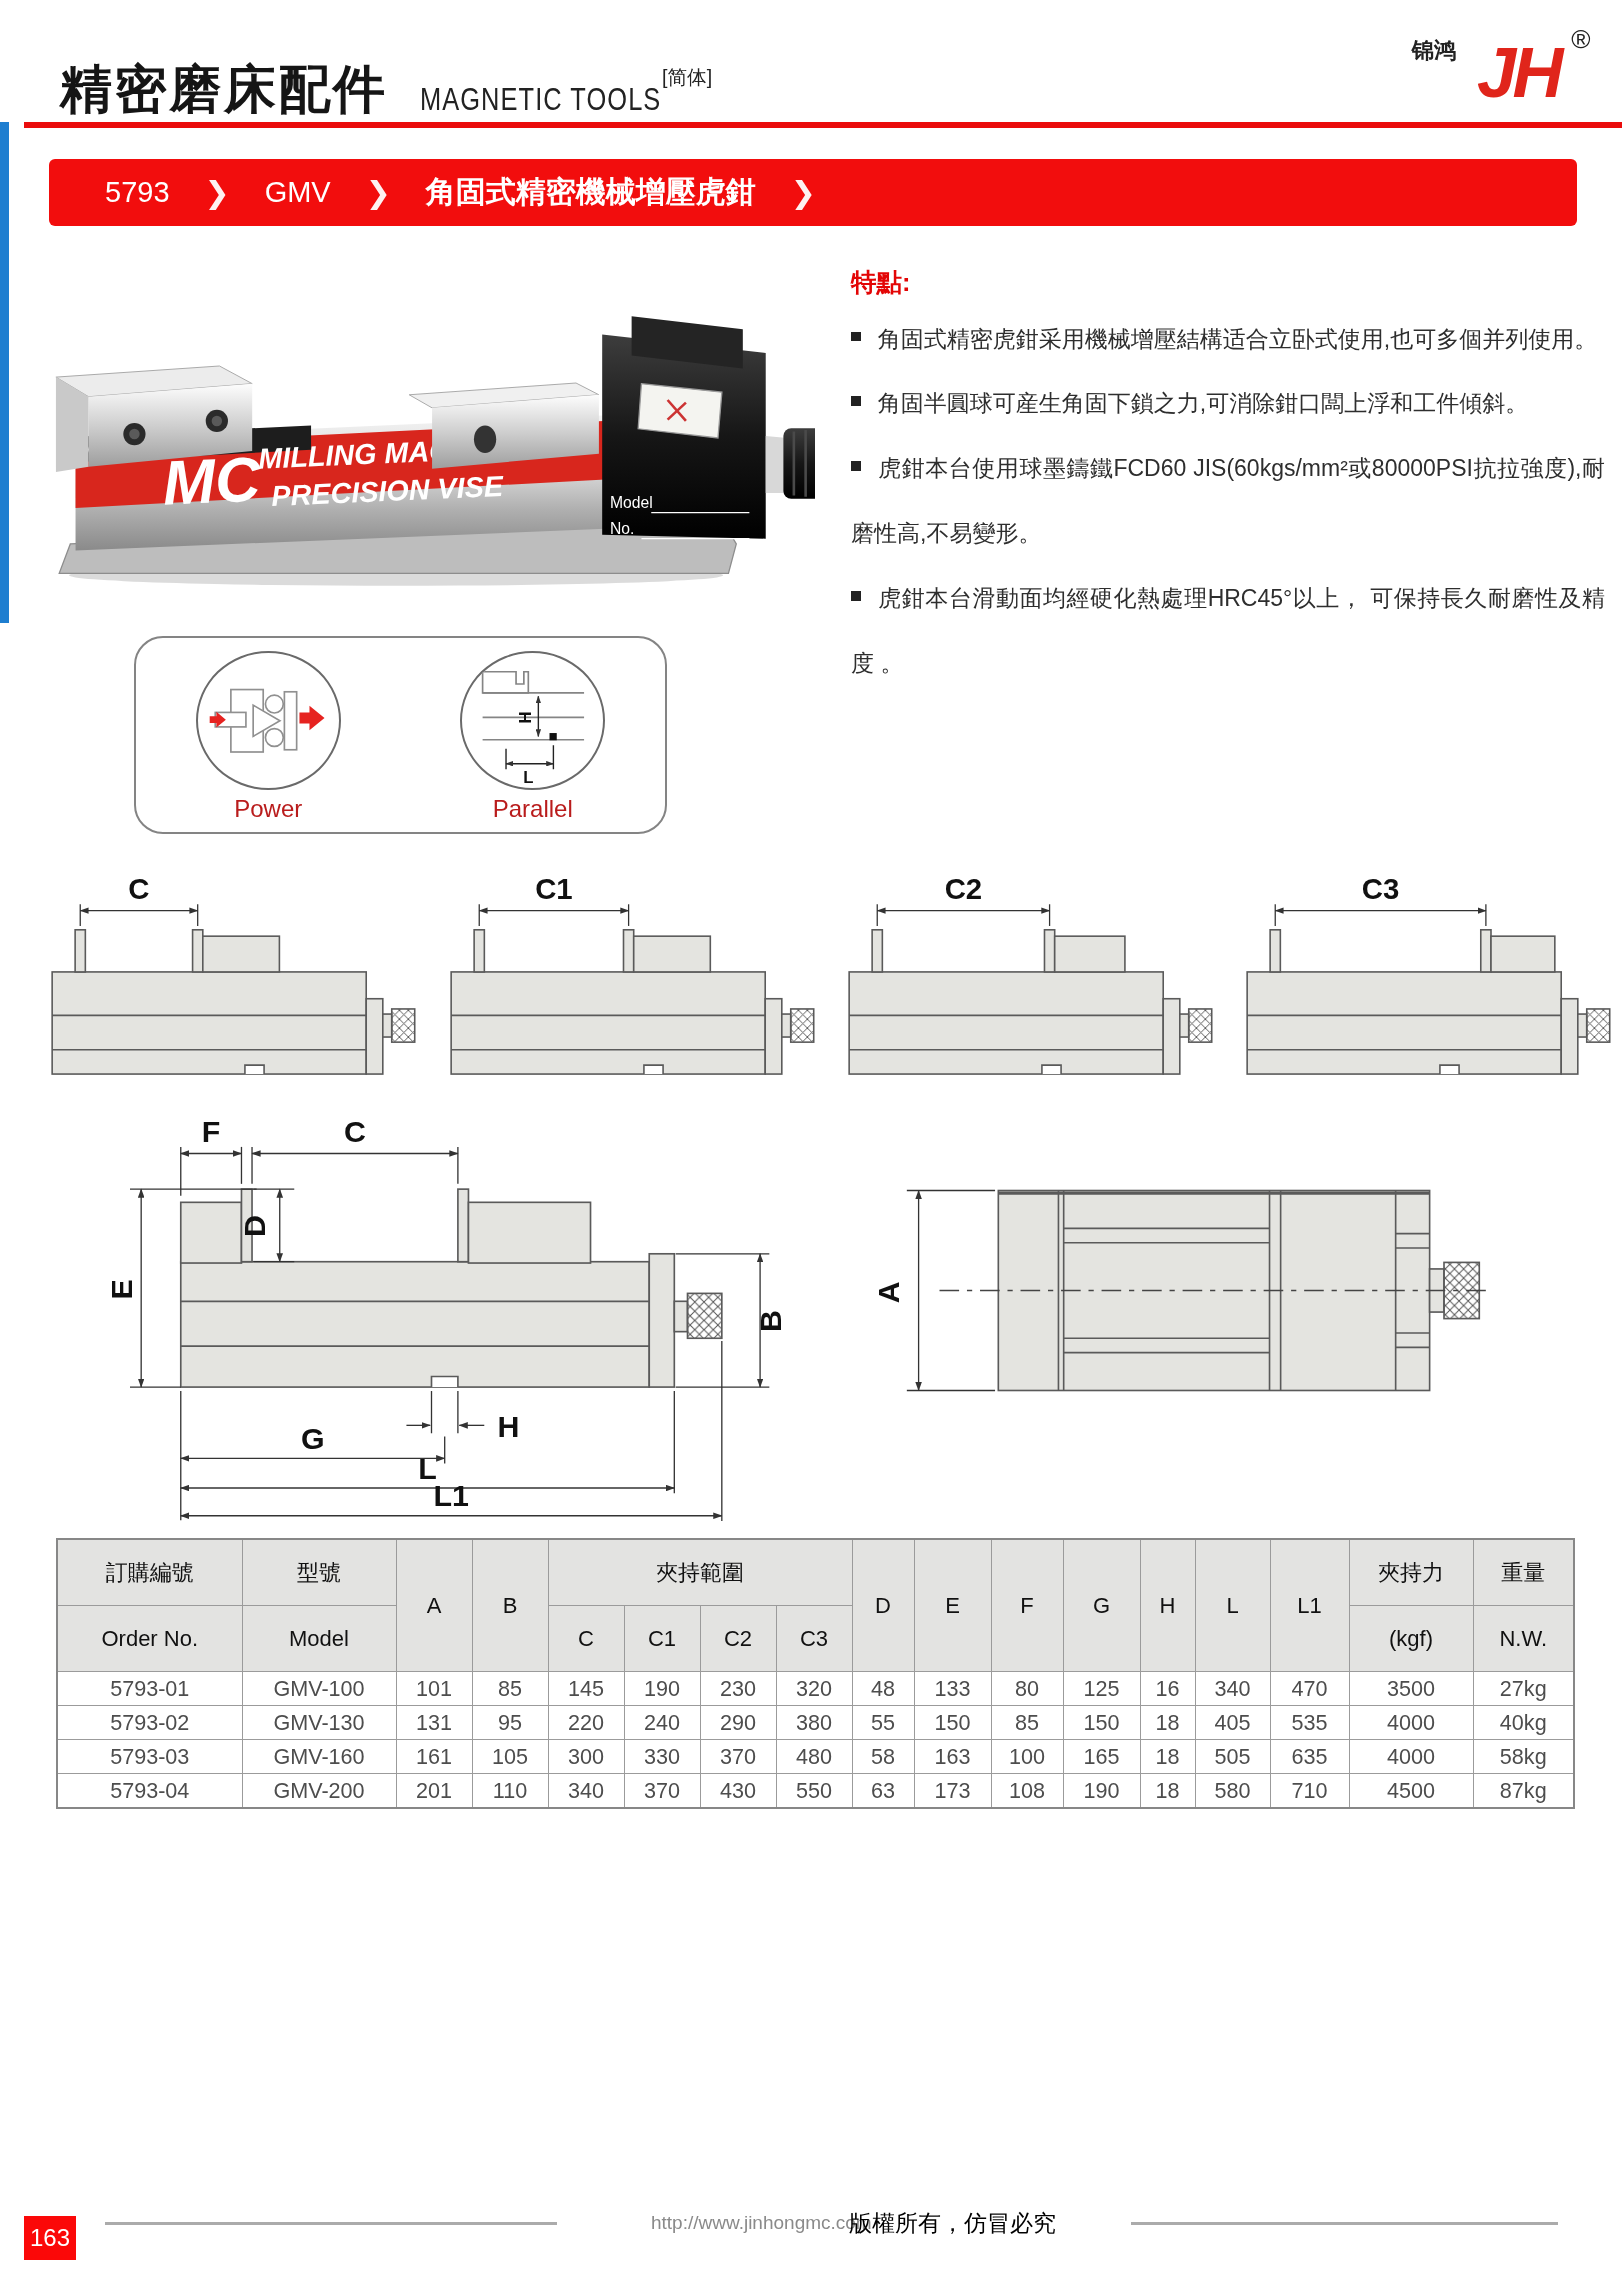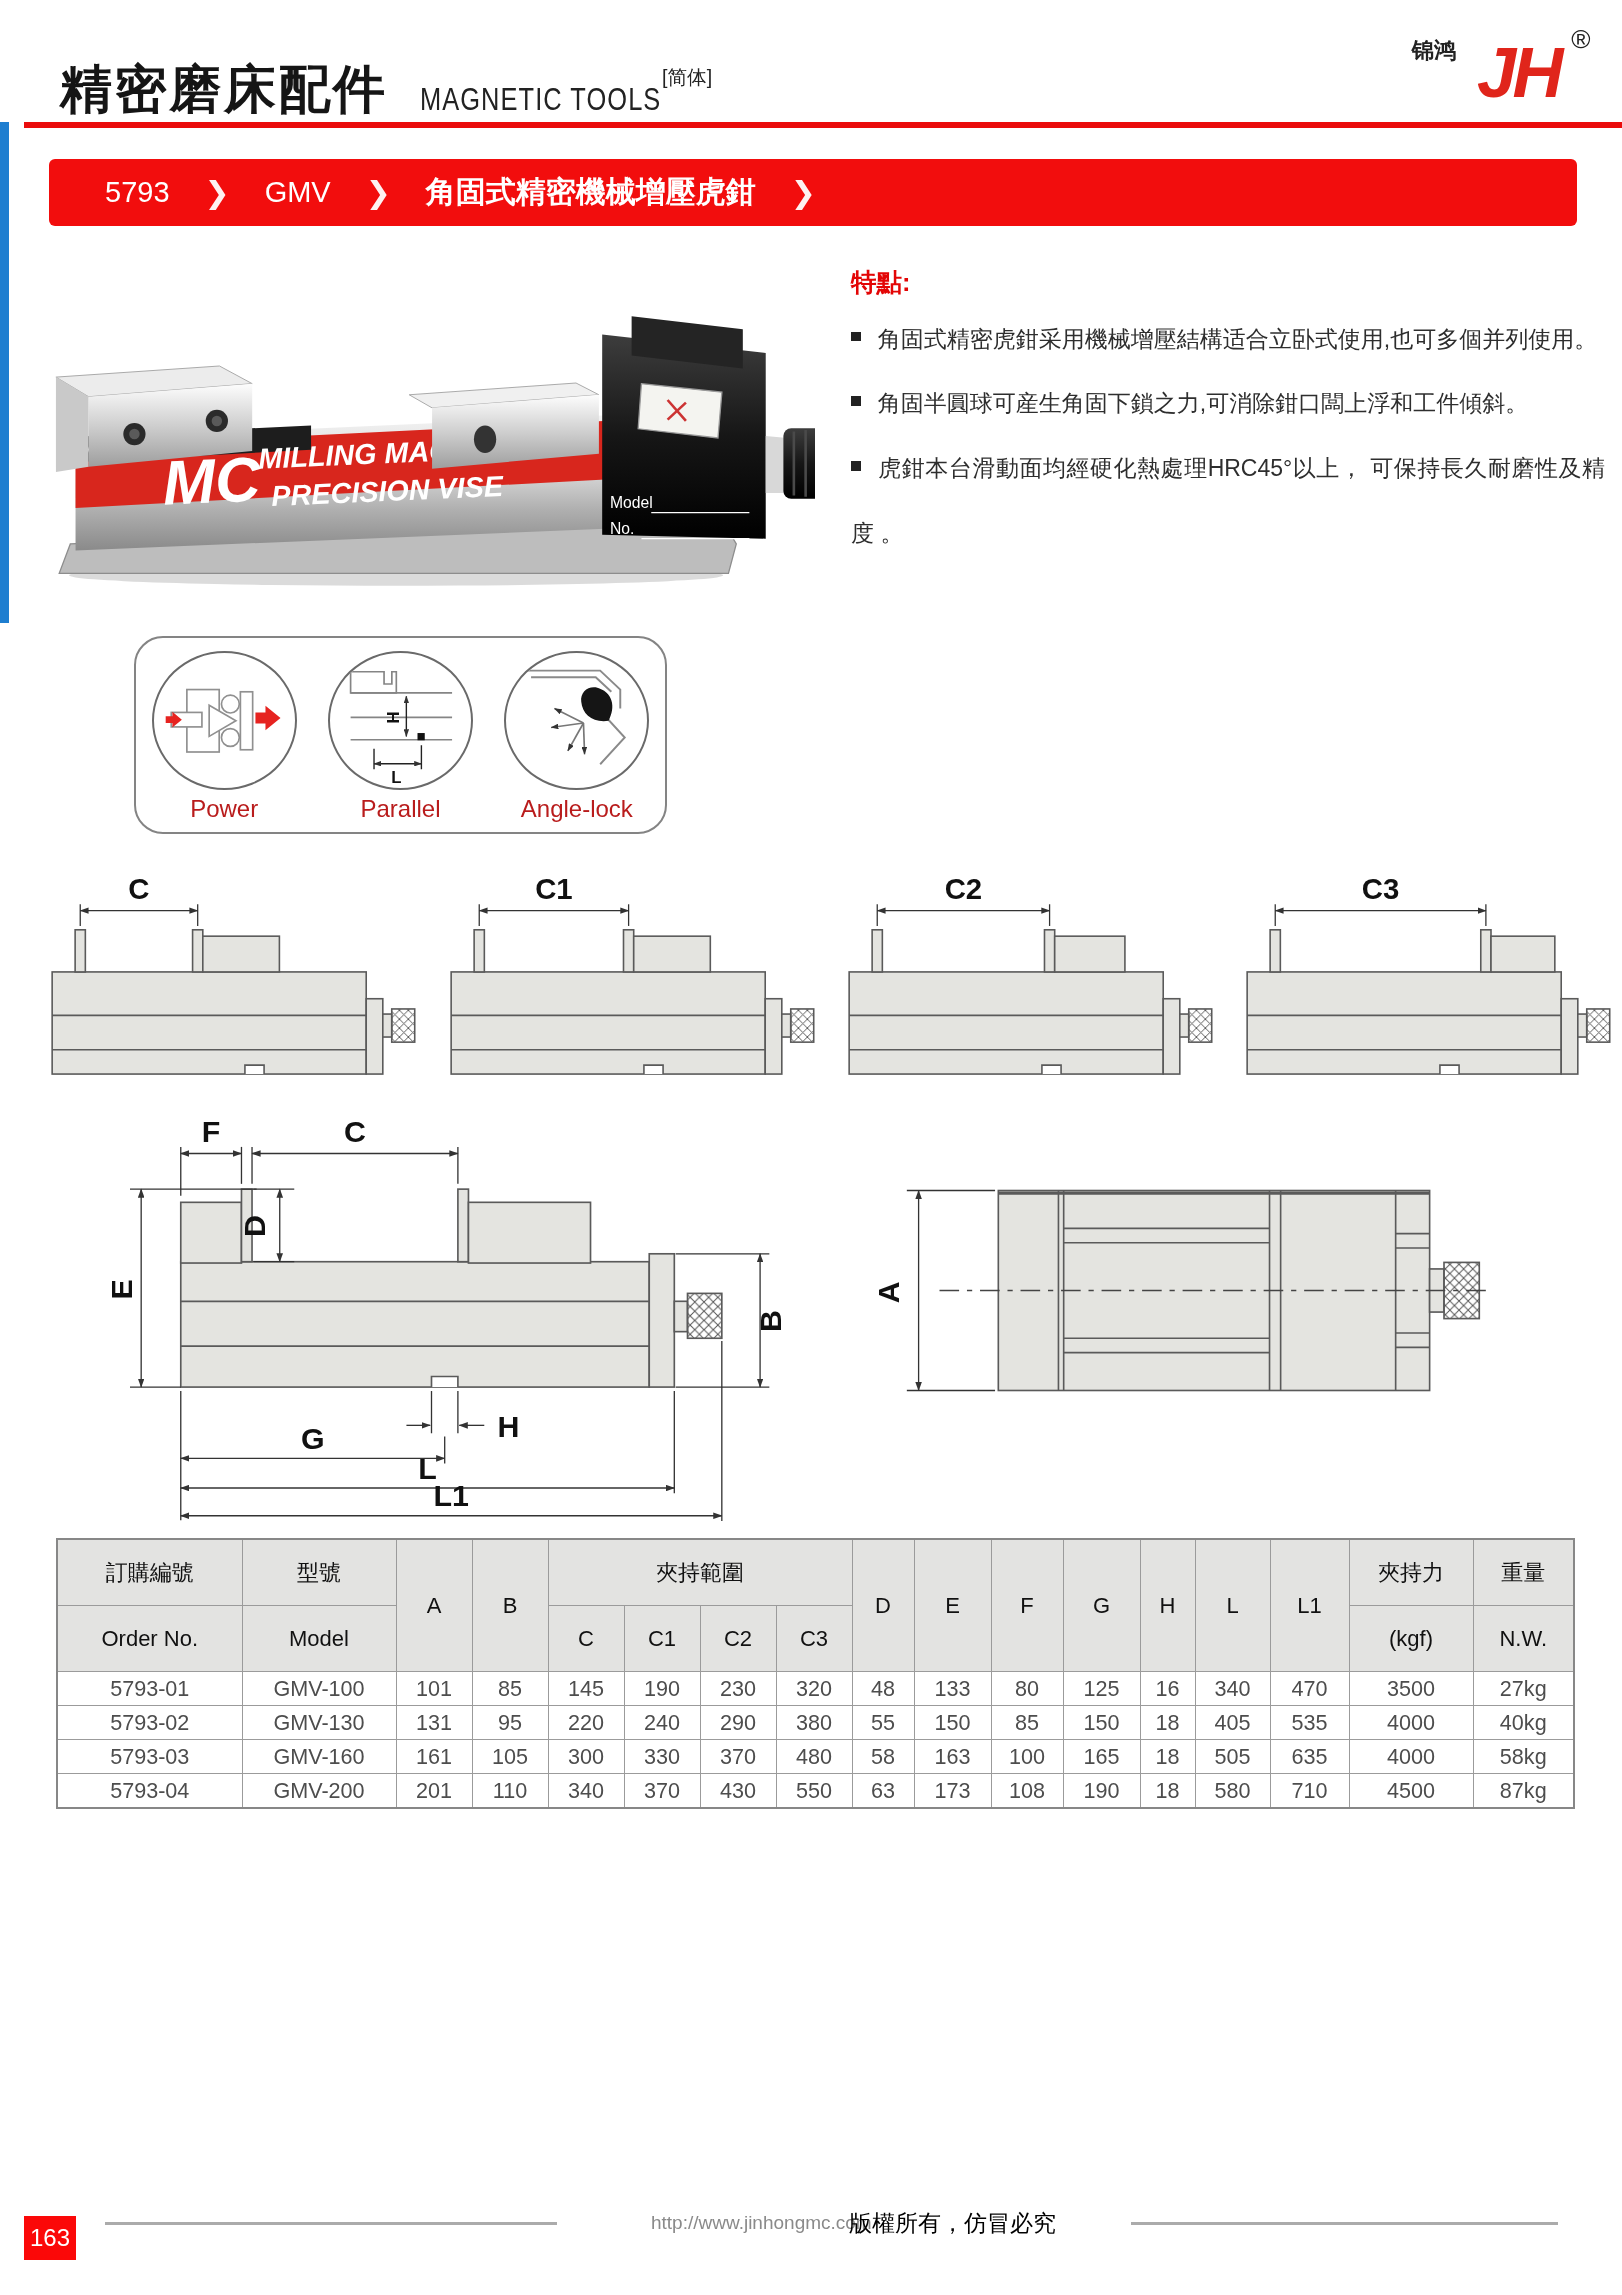--- a/index.html
+++ b/index.html
@@ -155,20 +155,21 @@
       <rect x="1162" y="283" width="88" height="108" rx="12" fill="url(#darkm)"></rect>
       <path d="M1178 288 v98 M1196 286 v102 M1214 286 v102 M1232 288 v98" stroke="#4a4a4a" stroke-width="4"></path>
       <ellipse cx="1250" cy="337" rx="12" ry="50" fill="#101010"></ellipse>
     </g>
   </svg>
 
   <div class="abs features">
     <p class="feat-head">特點:</p>
     <p class="feat"><span class="sq"></span><span>角固式精密虎鉗采用機械增壓結構适合立卧式使用,也可多個并列使用。</span></p>
     <p class="feat"><span class="sq"></span><span>角固半圓球可産生角固下鎖之力,可消除鉗口闆上浮和工件傾斜。</span></p>
+    <p class="feat"><span class="sq"></span><span>虎鉗本台使用球墨鑄鐵FCD60 JIS(60kgs/mm²或80000PSI抗拉強度),耐磨性高,不易變形。</span></p>
     <p class="feat"><span class="sq"></span><span>虎鉗本台滑動面均經硬化熱處理HRC45°以上， 可保持長久耐磨性及精度 。</span></p>
   </div>
 
   <div class="abs icon-panel">
     <div class="icon-cell">
       <div class="ell">
         <svg width="141" height="131" viewBox="0 0 215 235">
           <g fill="#fff" stroke="#909090" stroke-width="3">
             <rect x="40" y="62" width="58" height="112"></rect>
             <rect x="12" y="103" width="55" height="26"></rect>
@@ -201,39 +202,20 @@
             <line x1="60" y1="168" x2="60" y2="205"></line>
             <line x1="145" y1="162" x2="145" y2="205"></line>
             <line x1="60" y1="195" x2="145" y2="195" marker-start="url(#mS)" marker-end="url(#mE)"></line>
           </g>
           <rect x="138" y="140" width="13" height="13" fill="#111"></rect>
           <text class="idim" x="104" y="112" text-anchor="middle" transform="rotate(-90 104 112)">H</text>
           <text class="idim" x="100" y="230" text-anchor="middle">L</text>
         </svg>
       </div>
       <div class="icon-label">Parallel</div>
-    </div>
-    <div class="icon-cell">
-      <div class="ell">
-        <svg width="141" height="131" viewBox="0 0 215 235">
-          <g stroke="#8a8a8a" stroke-width="3.5" fill="none">
-            <path d="M18 28 H150 L186 62 V96"></path>
-            <path d="M150 100 L194 148 L150 196"></path>
-            <path d="M26 40 H142 L170 66"></path>
-          </g>
-          <g stroke="#777" stroke-width="3" fill="none">
-            <line x1="120" y1="122" x2="68" y2="96" marker-end="url(#mE)"></line>
-            <line x1="120" y1="122" x2="62" y2="130" marker-end="url(#mE)"></line>
-            <line x1="120" y1="122" x2="92" y2="172" marker-end="url(#mE)"></line>
-            <line x1="120" y1="122" x2="122" y2="178" marker-end="url(#mE)"></line>
-          </g>
-          <path d="M142 58 c32 8 36 36 23 60 c-28 4 -47 -11 -49 -34 c-2 -17 11 -28 26 -26 z" fill="#151515"></path>
-        </svg>
-      </div>
-      <div class="icon-label">Angle-lock</div>
     </div>
   </div>
 
   <svg class="abs" style="left:33px;top:872px" width="383" height="219" viewBox="0 0 600 330">
     <g stroke="#5a5a5a" stroke-width="2.5" fill="#e4e4e0">
       <rect x="30" y="150" width="492" height="160"></rect>
         <rect x="522" y="192" width="26" height="118"></rect>
       <rect x="548" y="216" width="14" height="36"></rect>
         <rect x="562" y="208" width="36" height="52" fill="url(#hatch)"></rect>
       <rect x="66" y="84" width="16" height="66"></rect>

